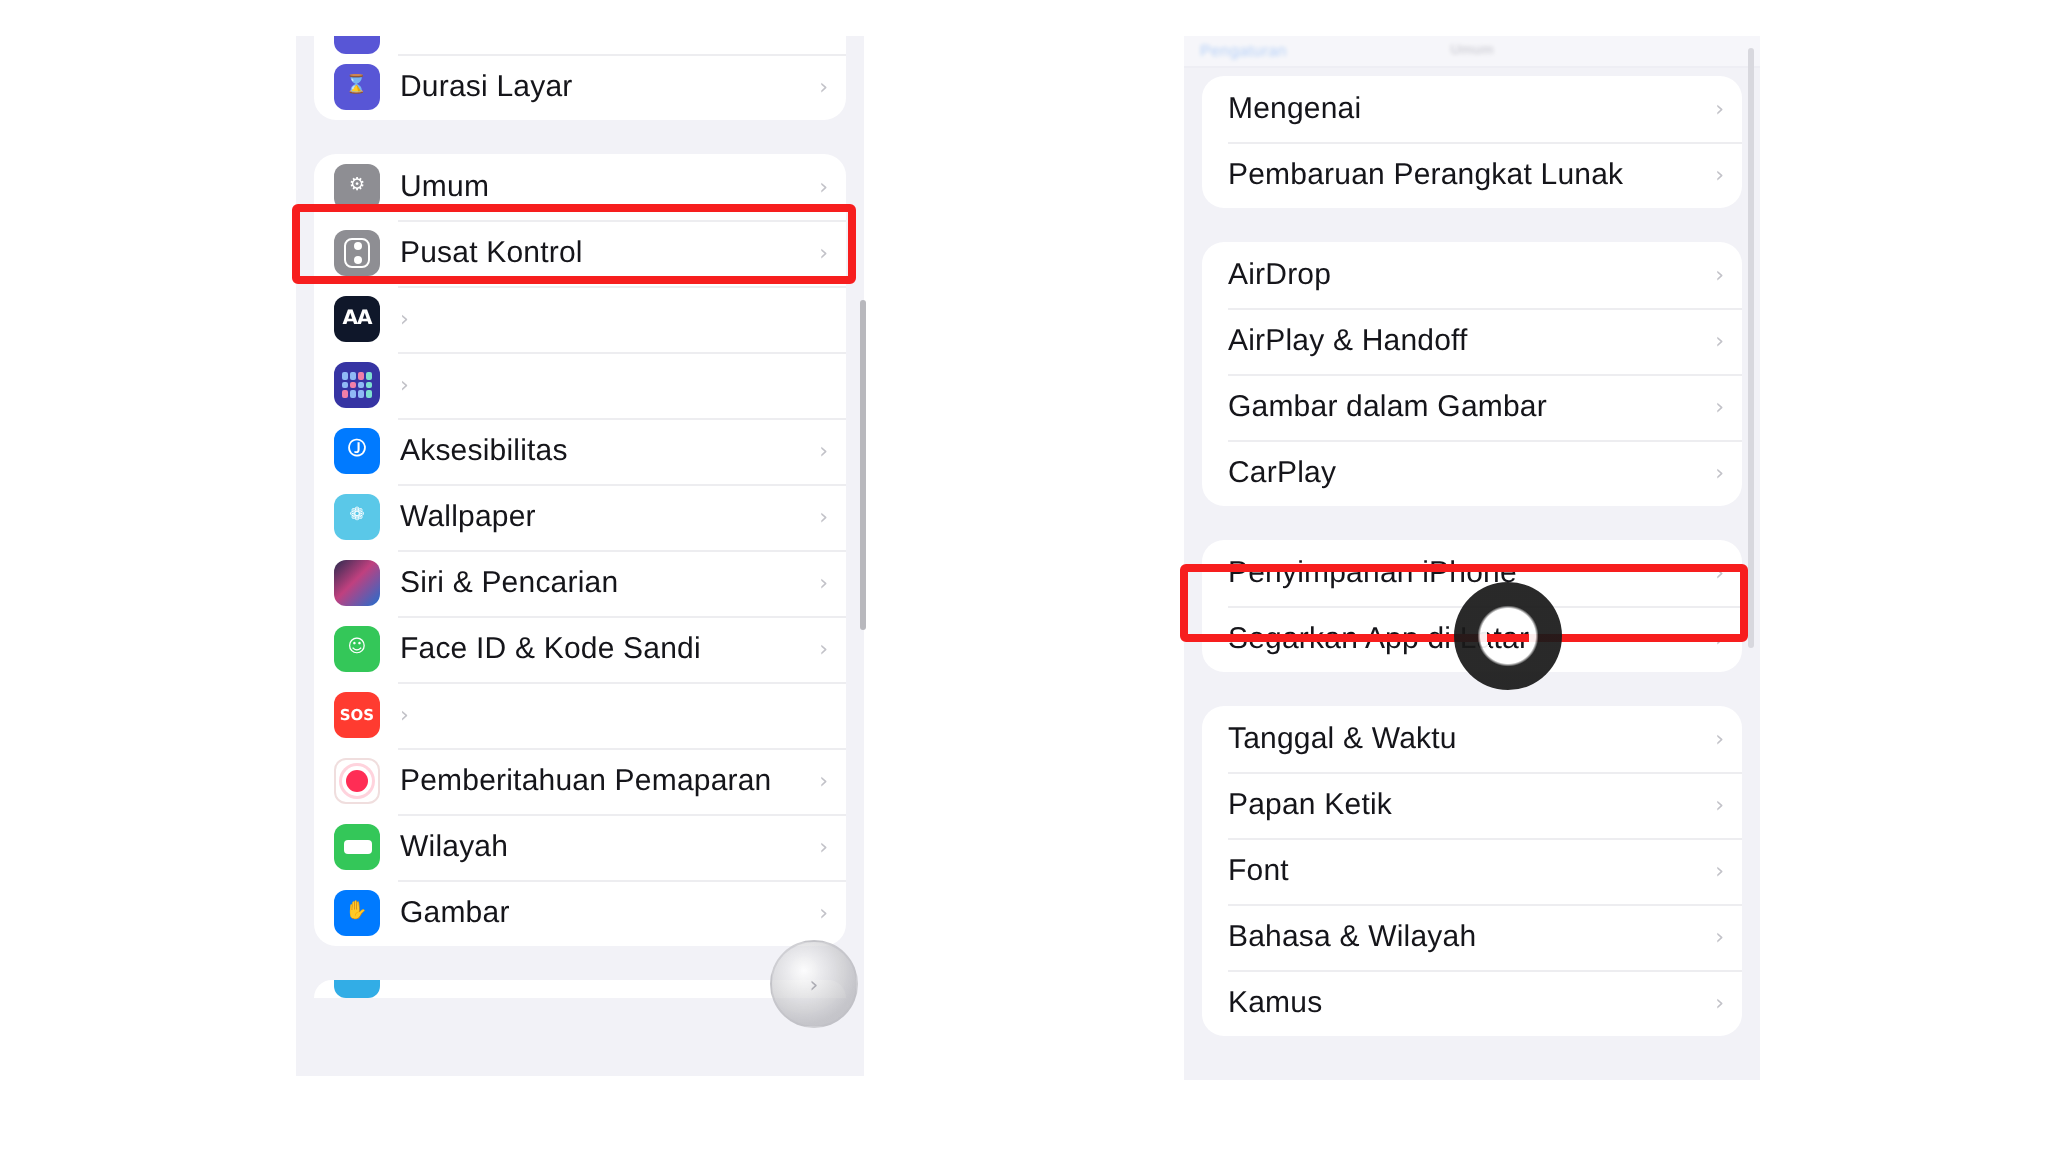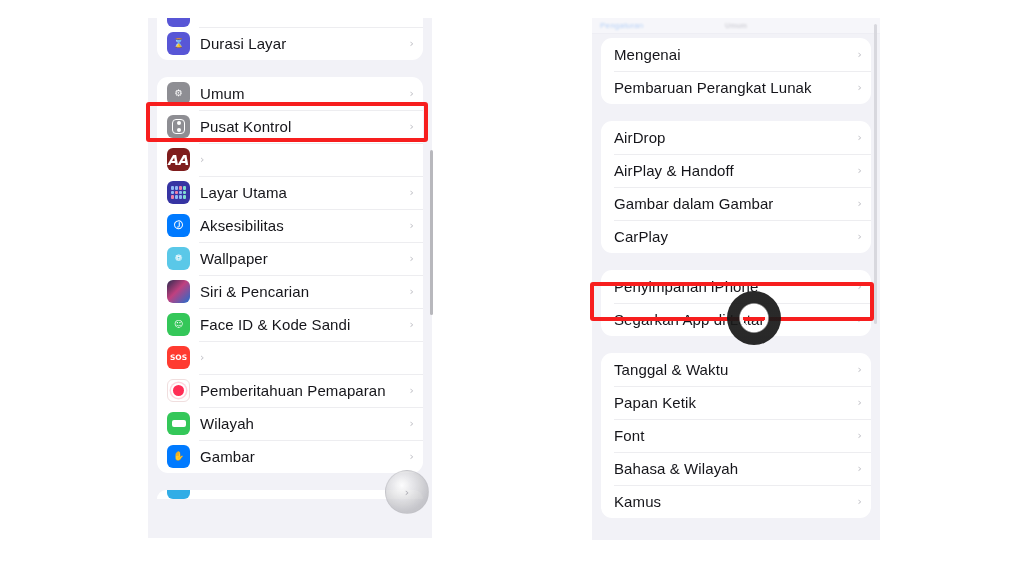--- a/index.html
+++ b/index.html
@@ -104,21 +104,21 @@
     color: #c2c2c8;
     font-size: 11px;
     line-height: 1;
     font-family: "DejaVu Sans", sans-serif;
   }
 
   
   .g-hourglass { background: #5856d6; }
   .g-gear      { background: #8e8e93; }
   .g-control   { background: #8e8e93; }
-  .g-aa        { background: #7f1d1d; font-size: 14px; letter-spacing: -.5px; font-style: italic; }
+  .g-aa        { background: #0f172a; font-size: 10px; letter-spacing: -.5px; }
   .g-home      { background: #3634a3; }
   .g-access    { background: #007aff; }
   .g-wallpaper { background: #5ac8e8; }
   .g-siri      { background: linear-gradient(135deg,#2b2b4f 0%,#c0407f 45%,#1f6fd0 100%); }
   .g-faceid    { background: #34c759; }
   .g-sos       { background: #ff3b30; font-size: 7.5px; }
   .g-exposure  { background: #ffffff; border: 1px solid #f0dede; }
   .g-battery   { background: #34c759; }
   .g-privacy   { background: #007aff; }
   .g-blue      { background: #32ade6; }
@@ -256,21 +256,20 @@
               <i></i>
               <i></i>
               <i></i>
               <i></i>
               <i></i>
               <i></i>
               <i></i>
               <i></i>
             </span>
           </span>
-          <span class="row-label">Layar Utama</span>
           <span class="chev">›</span>
         </div>
         <div class="row">
           <span class="row-icon g-access">
             <span class="glyph">Ⓙ</span>
           </span>
           <span class="row-label">Aksesibilitas</span>
           <span class="chev">›</span>
         </div>
         <div class="row">

